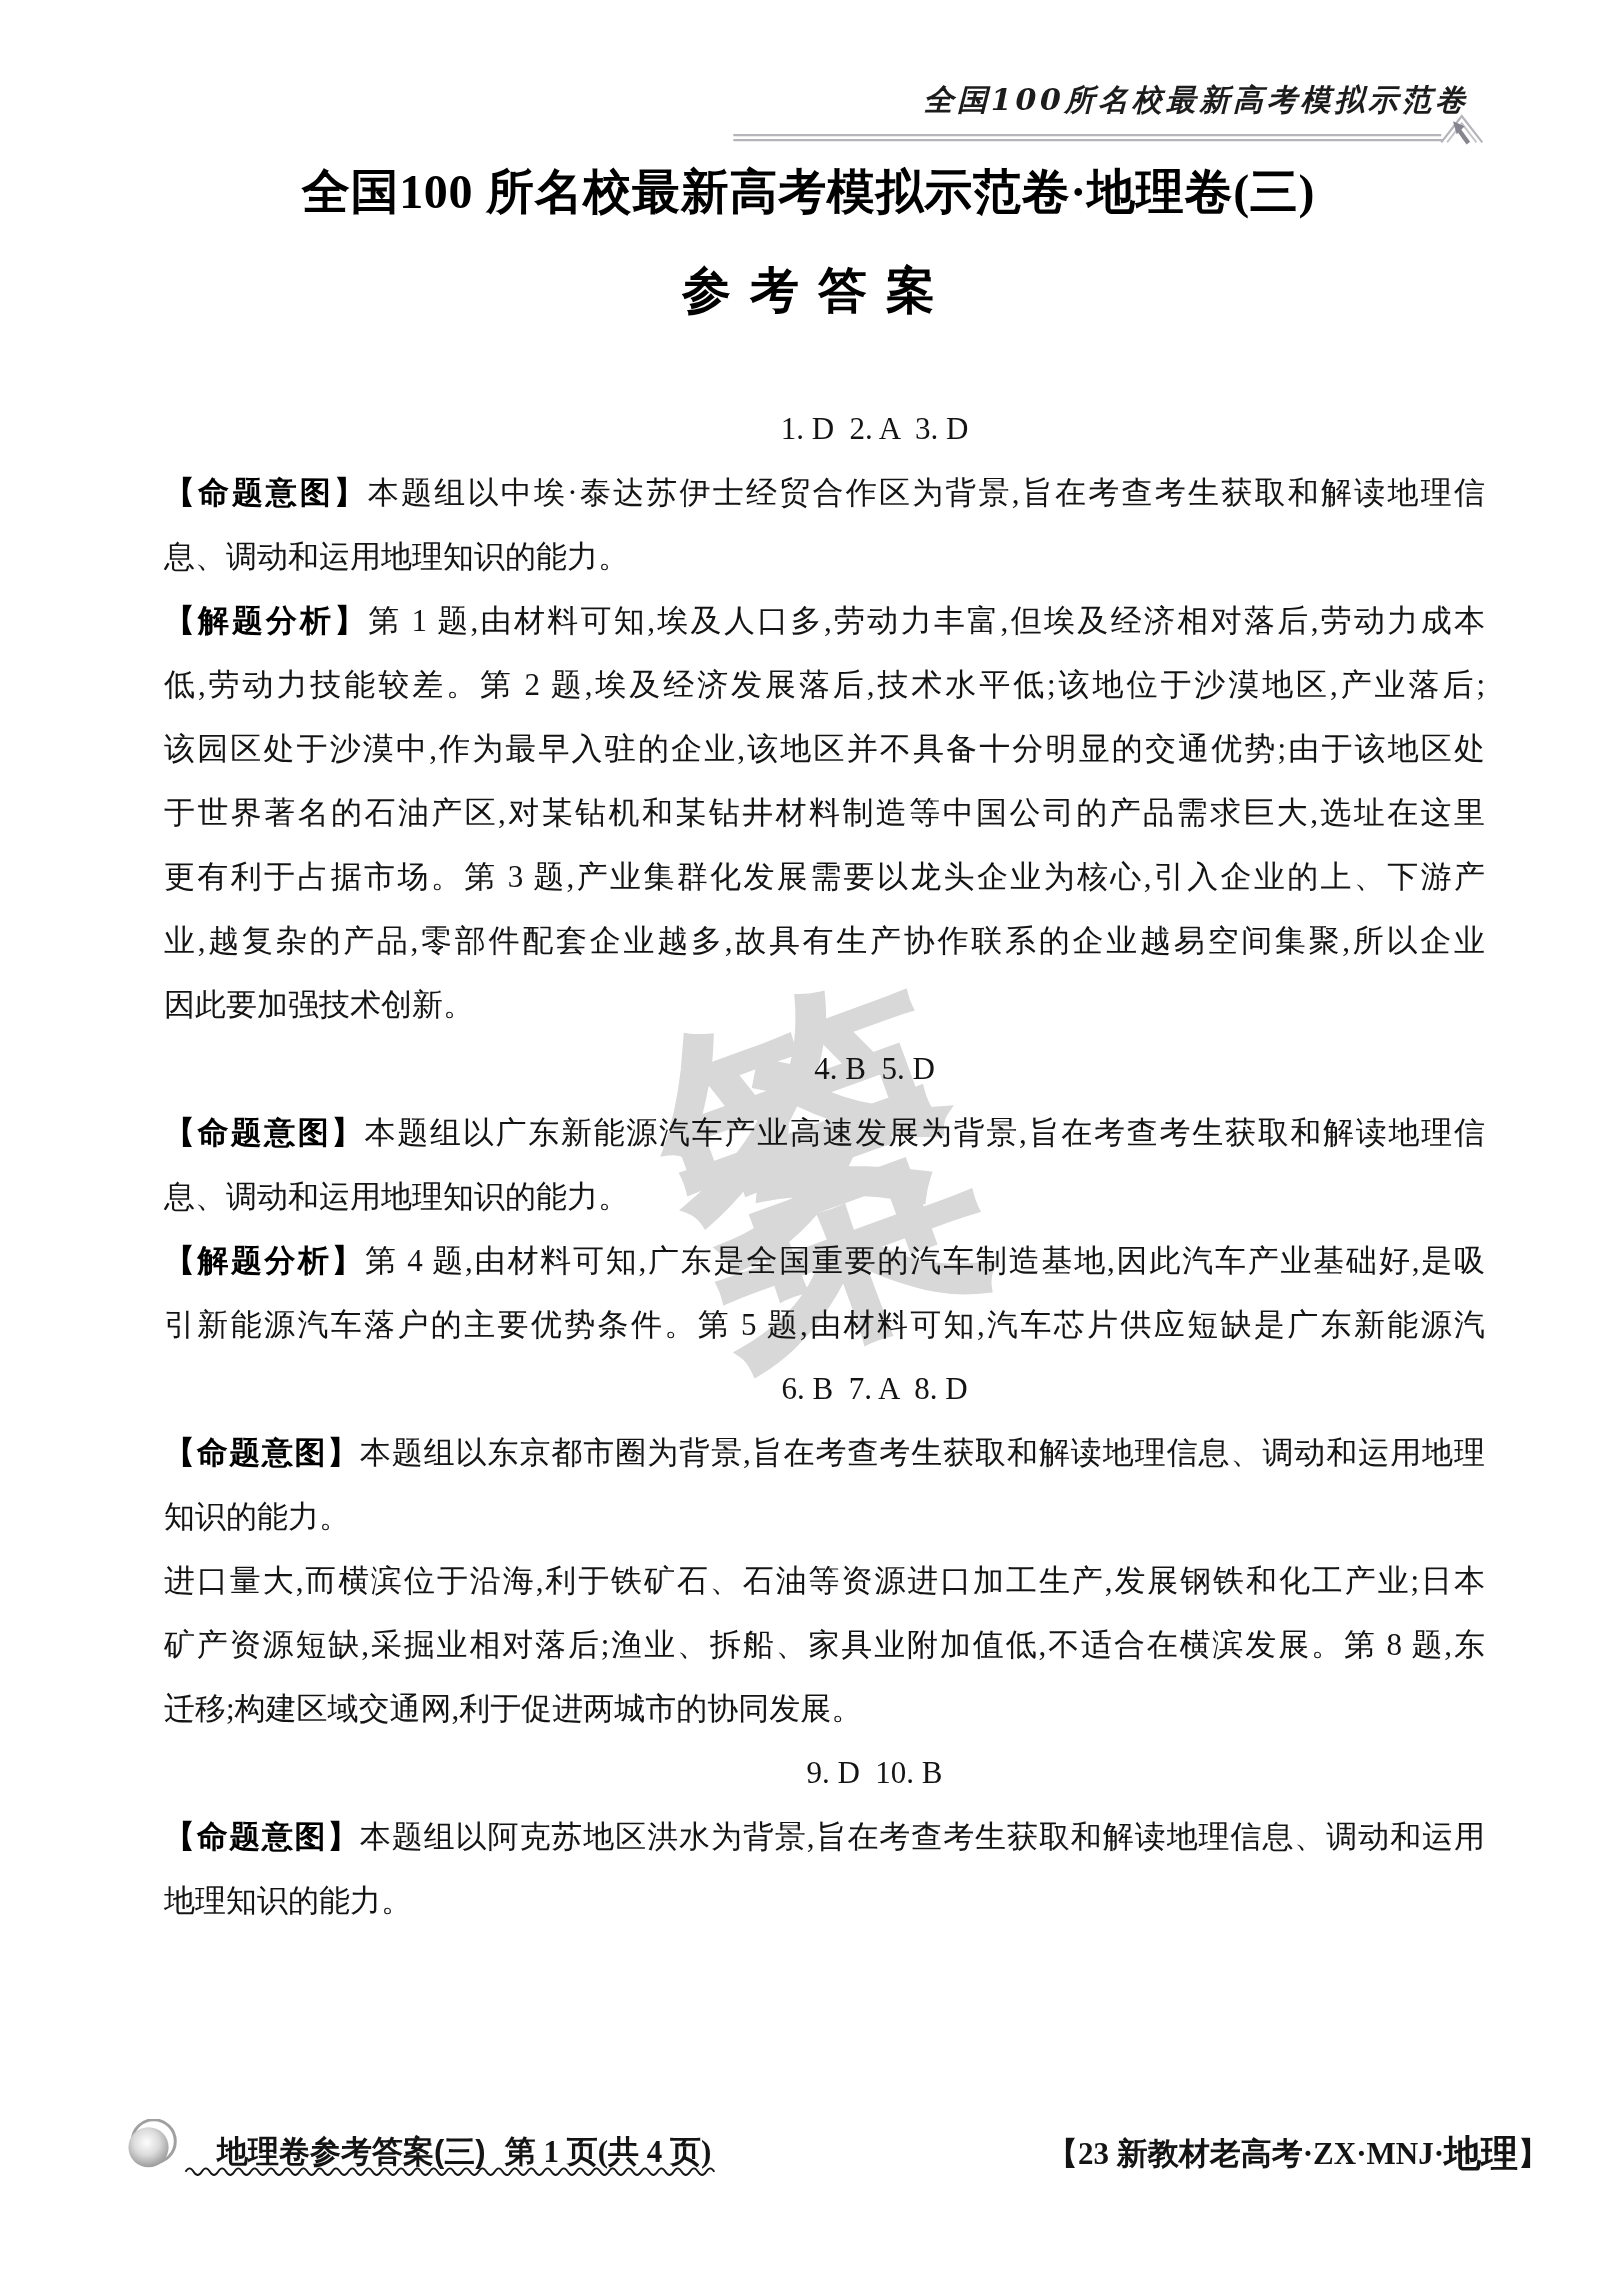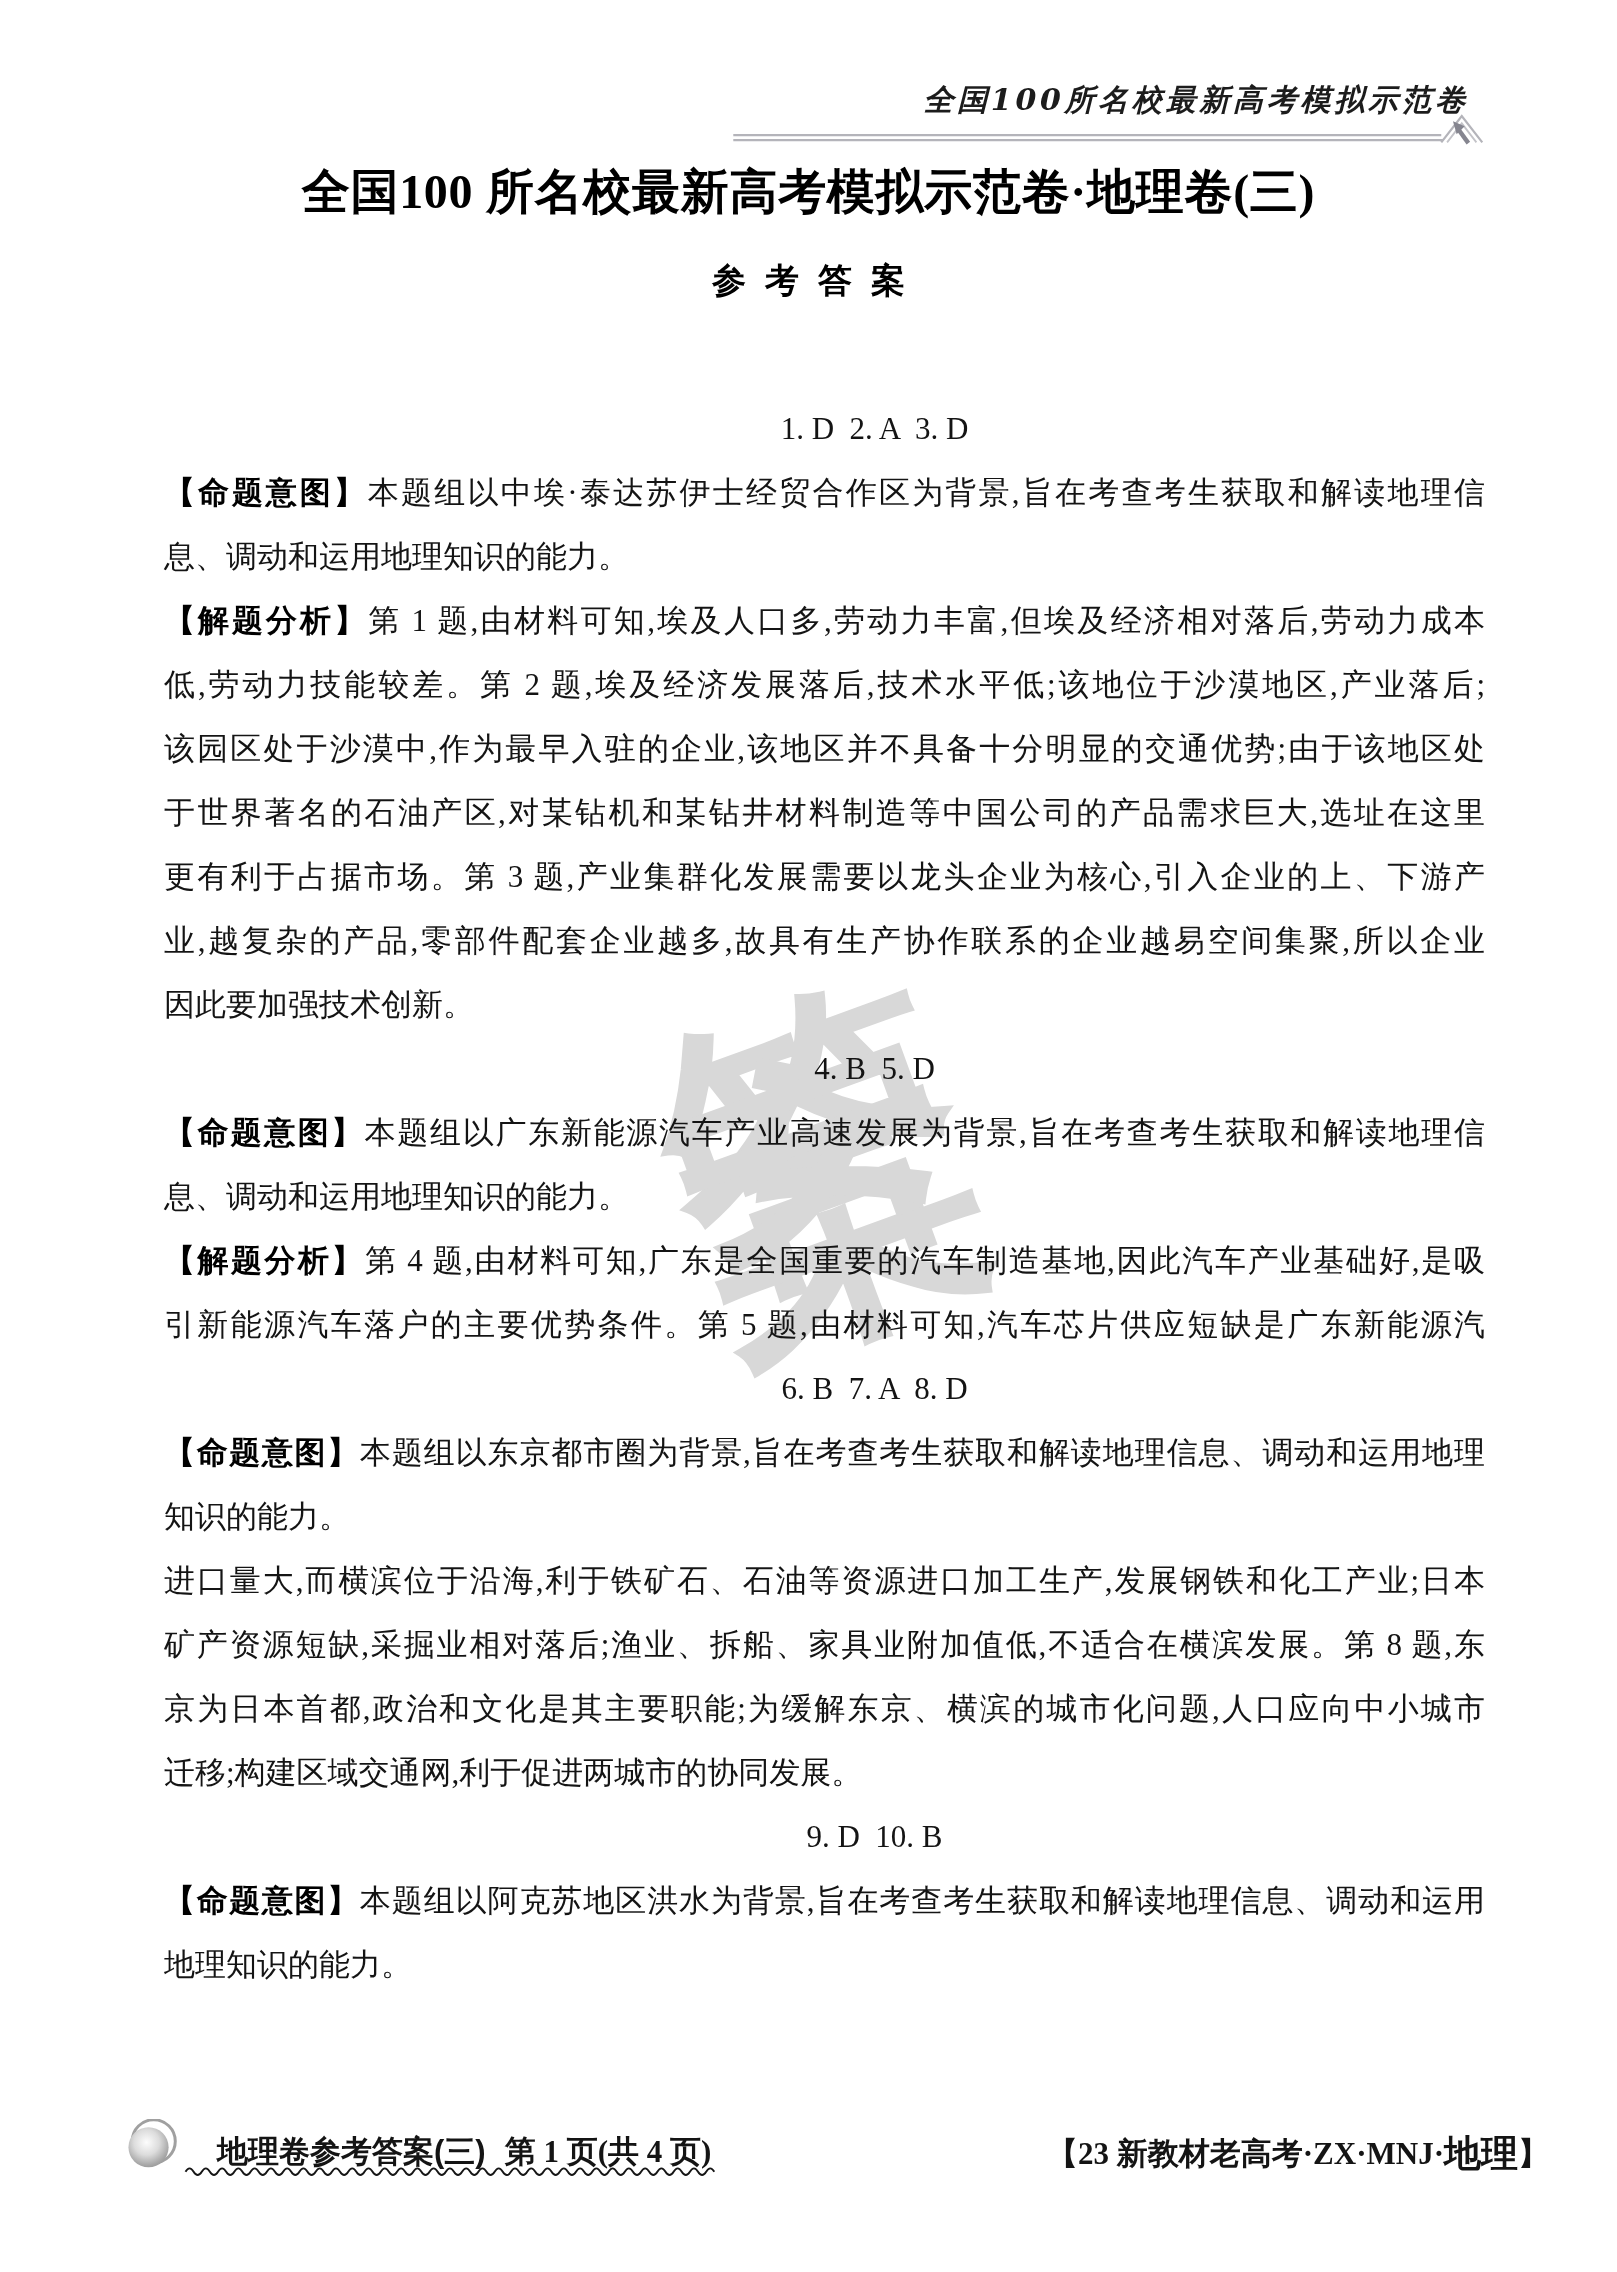--- a/index.html
+++ b/index.html
@@ -19,21 +19,21 @@
   
   .rheader{position:absolute;top:80px;right:148px;font-size:30px;font-style:italic;
            font-weight:600;letter-spacing:3.7px;color:#1c1c1c;
            font-family:"DejaVu Serif","Liberation Serif",serif;}
   .hrule{position:absolute;left:729px;top:108px;}
 
   
   .title{position:absolute;top:160px;left:0;width:1617px;text-align:center;
          font-size:48px;font-weight:700;letter-spacing:0.7px;color:#000;}
   .subtitle{position:absolute;top:258px;left:0;width:1617px;text-align:center;
-            font-size:34px;font-weight:700;letter-spacing:19px;text-indent:19px;color:#000;}
+            font-size:49px;font-weight:700;letter-spacing:19px;text-indent:19px;color:#000;}
 
   
   .body-col{position:absolute;top:397px;left:0;width:1617px;}
   .line{height:64px;line-height:64px;font-size:31px;}
   .answers{padding-left:132px;white-space:pre-wrap;text-align:center;}
   .para-line{margin-left:164px;margin-right:132px;}
   .fill{text-align:justify;text-align-last:justify;}
   .last{text-align:left;}
   .label{font-family:"Liberation Sans","DejaVu Sans",sans-serif;font-weight:700;
          letter-spacing:0.7px;color:#000;}
@@ -85,21 +85,20 @@
         <div class="line answers">4. B  5. D</div>
         <div class="line para-line fill"><span class="label">【命题意图】</span>本题组以广东新能源汽车产业高速发展为背景,旨在考查考生获取和解读地理信</div>
         <div class="line para-line last">息、调动和运用地理知识的能力。</div>
         <div class="line para-line fill"><span class="label">【解题分析】</span>第 4 题,由材料可知,广东是全国重要的汽车制造基地,因此汽车产业基础好,是吸</div>
         <div class="line para-line fill">引新能源汽车落户的主要优势条件。第 5 题,由材料可知,汽车芯片供应短缺是广东新能源汽</div>
         <div class="line answers">6. B  7. A  8. D</div>
         <div class="line para-line fill"><span class="label">【命题意图】</span>本题组以东京都市圈为背景,旨在考查考生获取和解读地理信息、调动和运用地理</div>
         <div class="line para-line last">知识的能力。</div>
         <div class="line para-line fill">进口量大,而横滨位于沿海,利于铁矿石、石油等资源进口加工生产,发展钢铁和化工产业;日本</div>
         <div class="line para-line fill">矿产资源短缺,采掘业相对落后;渔业、拆船、家具业附加值低,不适合在横滨发展。第 8 题,东</div>
-        <div class="line para-line fill">京为日本首都,政治和文化是其主要职能;为缓解东京、横滨的城市化问题,人口应向中小城市</div>
         <div class="line para-line last">迁移;构建区域交通网,利于促进两城市的协同发展。</div>
         <div class="line answers">9. D  10. B</div>
         <div class="line para-line fill"><span class="label">【命题意图】</span>本题组以阿克苏地区洪水为背景,旨在考查考生获取和解读地理信息、调动和运用</div>
         <div class="line para-line last">地理知识的能力。</div>
       </div>
 
     <svg class="fsphere" width="55" height="55" viewBox="0 0 74 74">
       <defs>
         <radialGradient id="sphg" cx="45%" cy="38%" r="70%">
           <stop offset="0%" stop-color="#fdfdfd"></stop>

